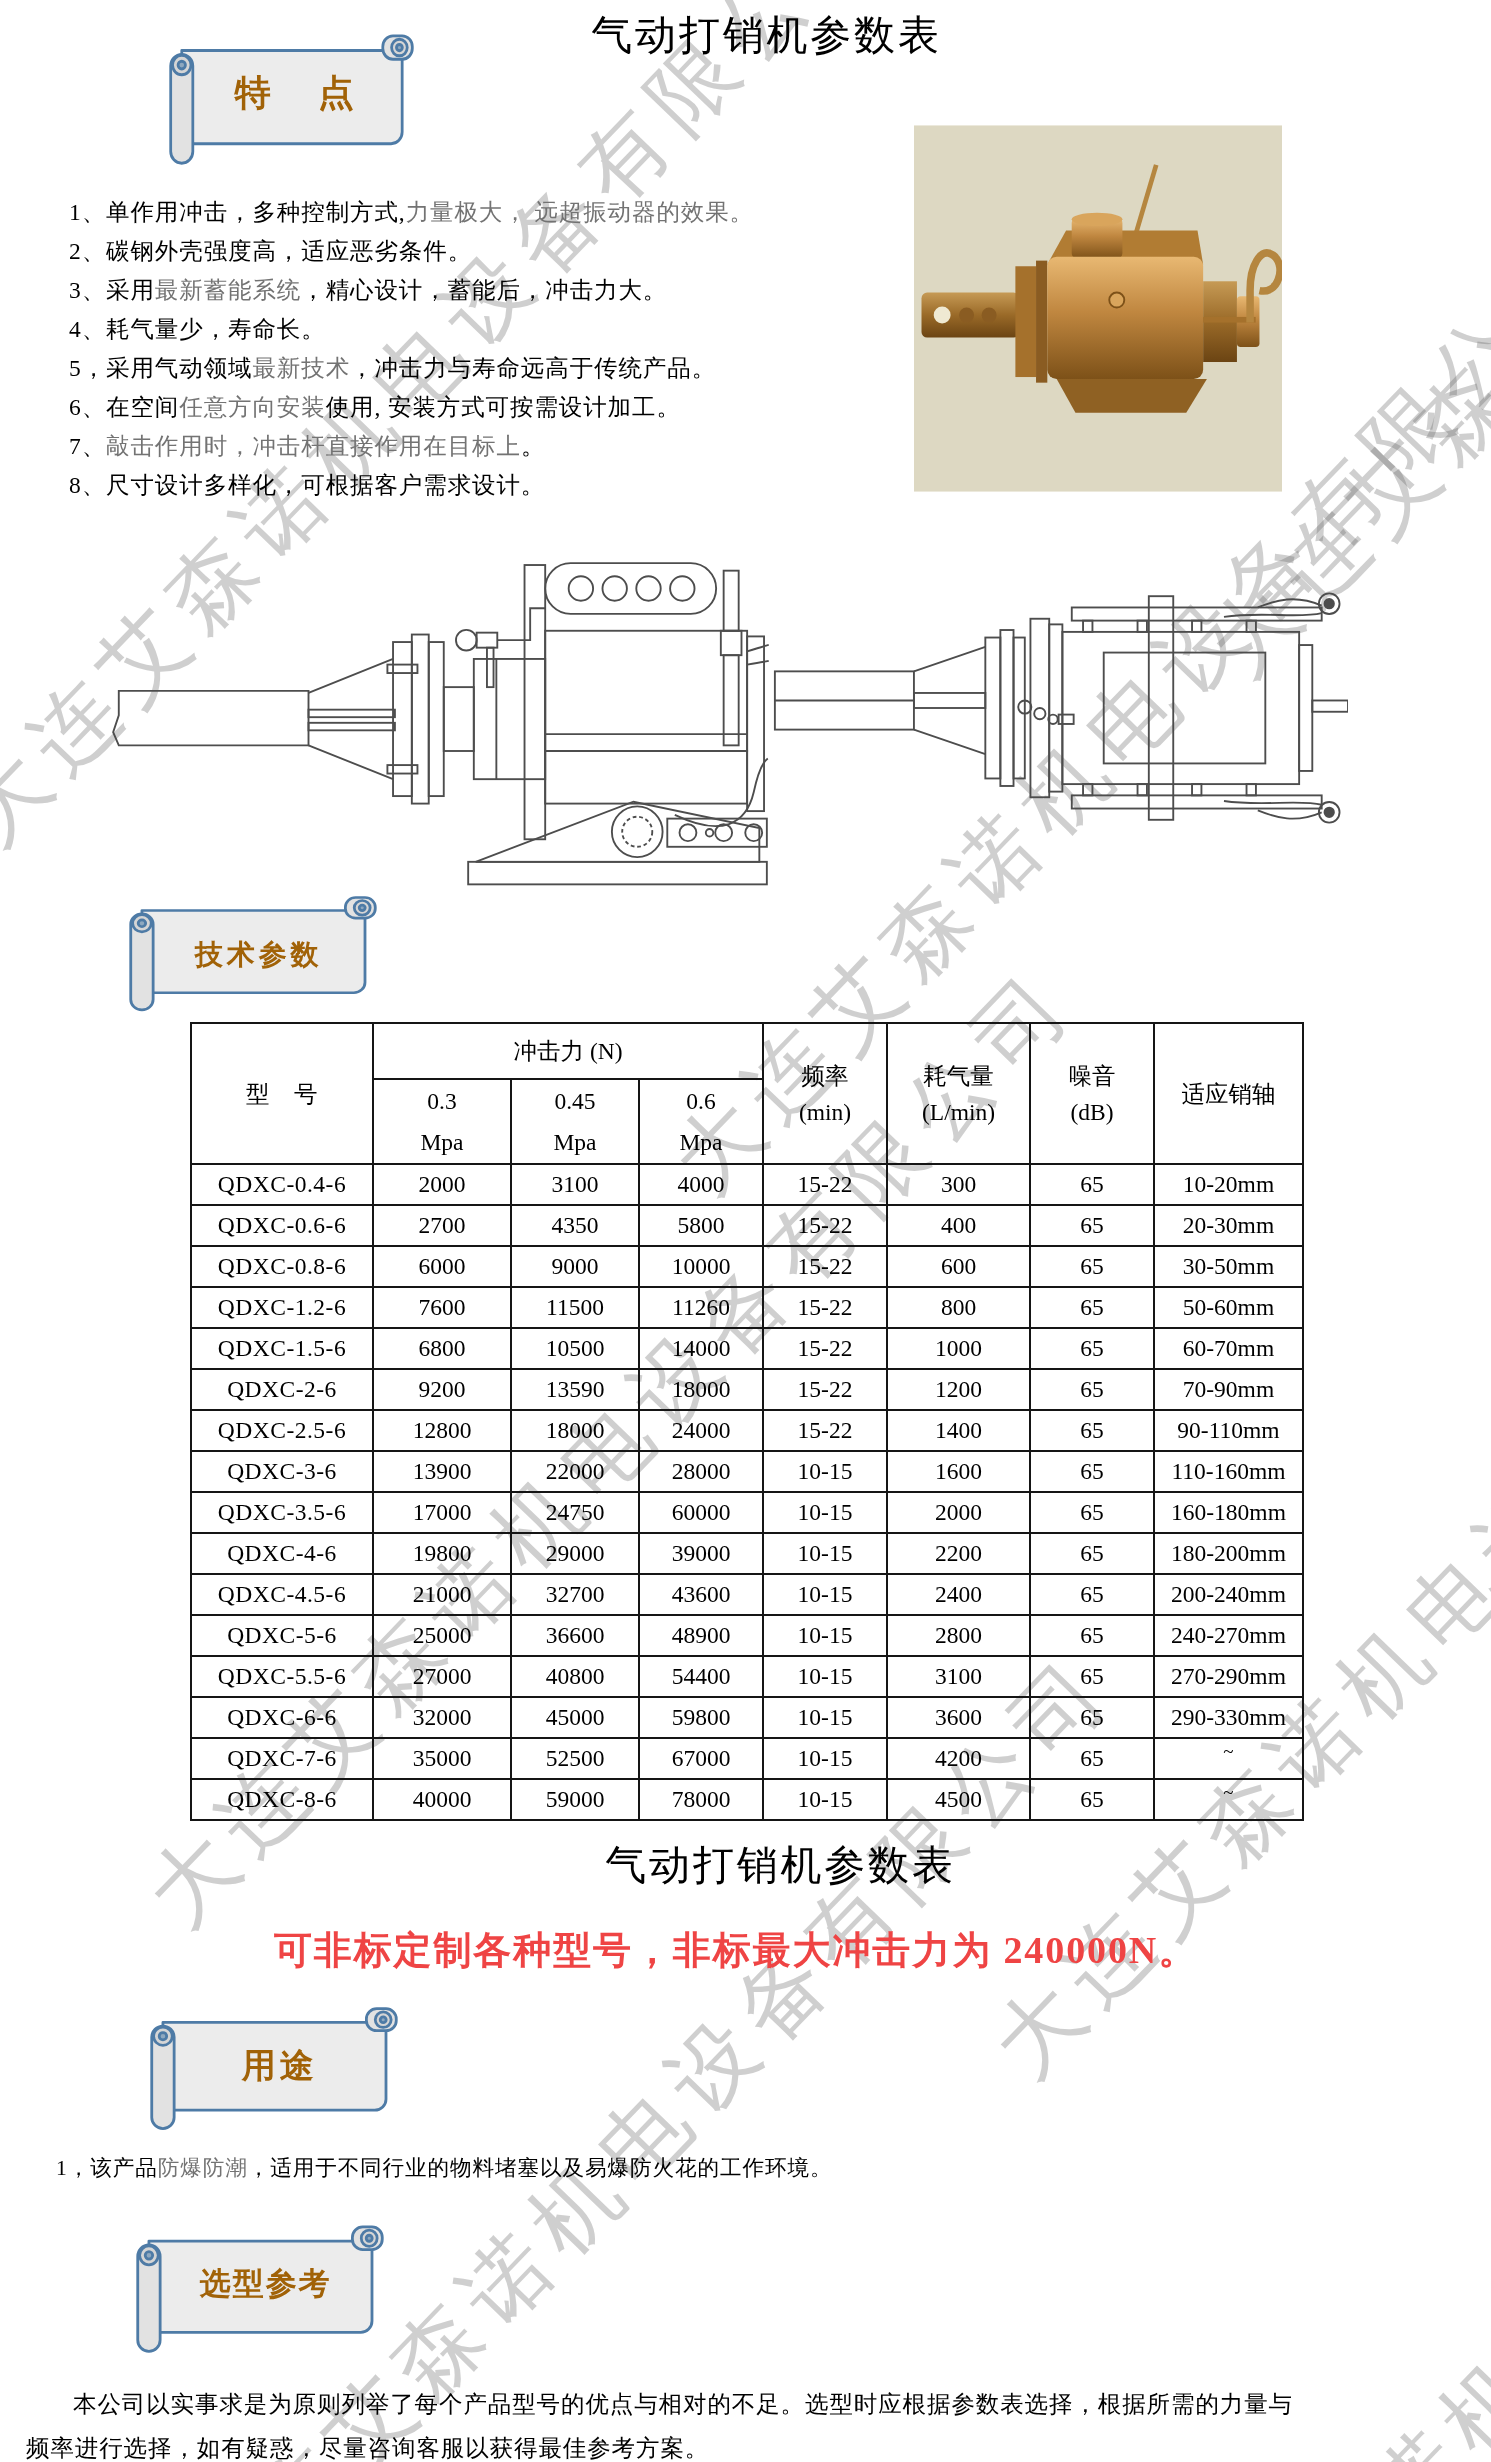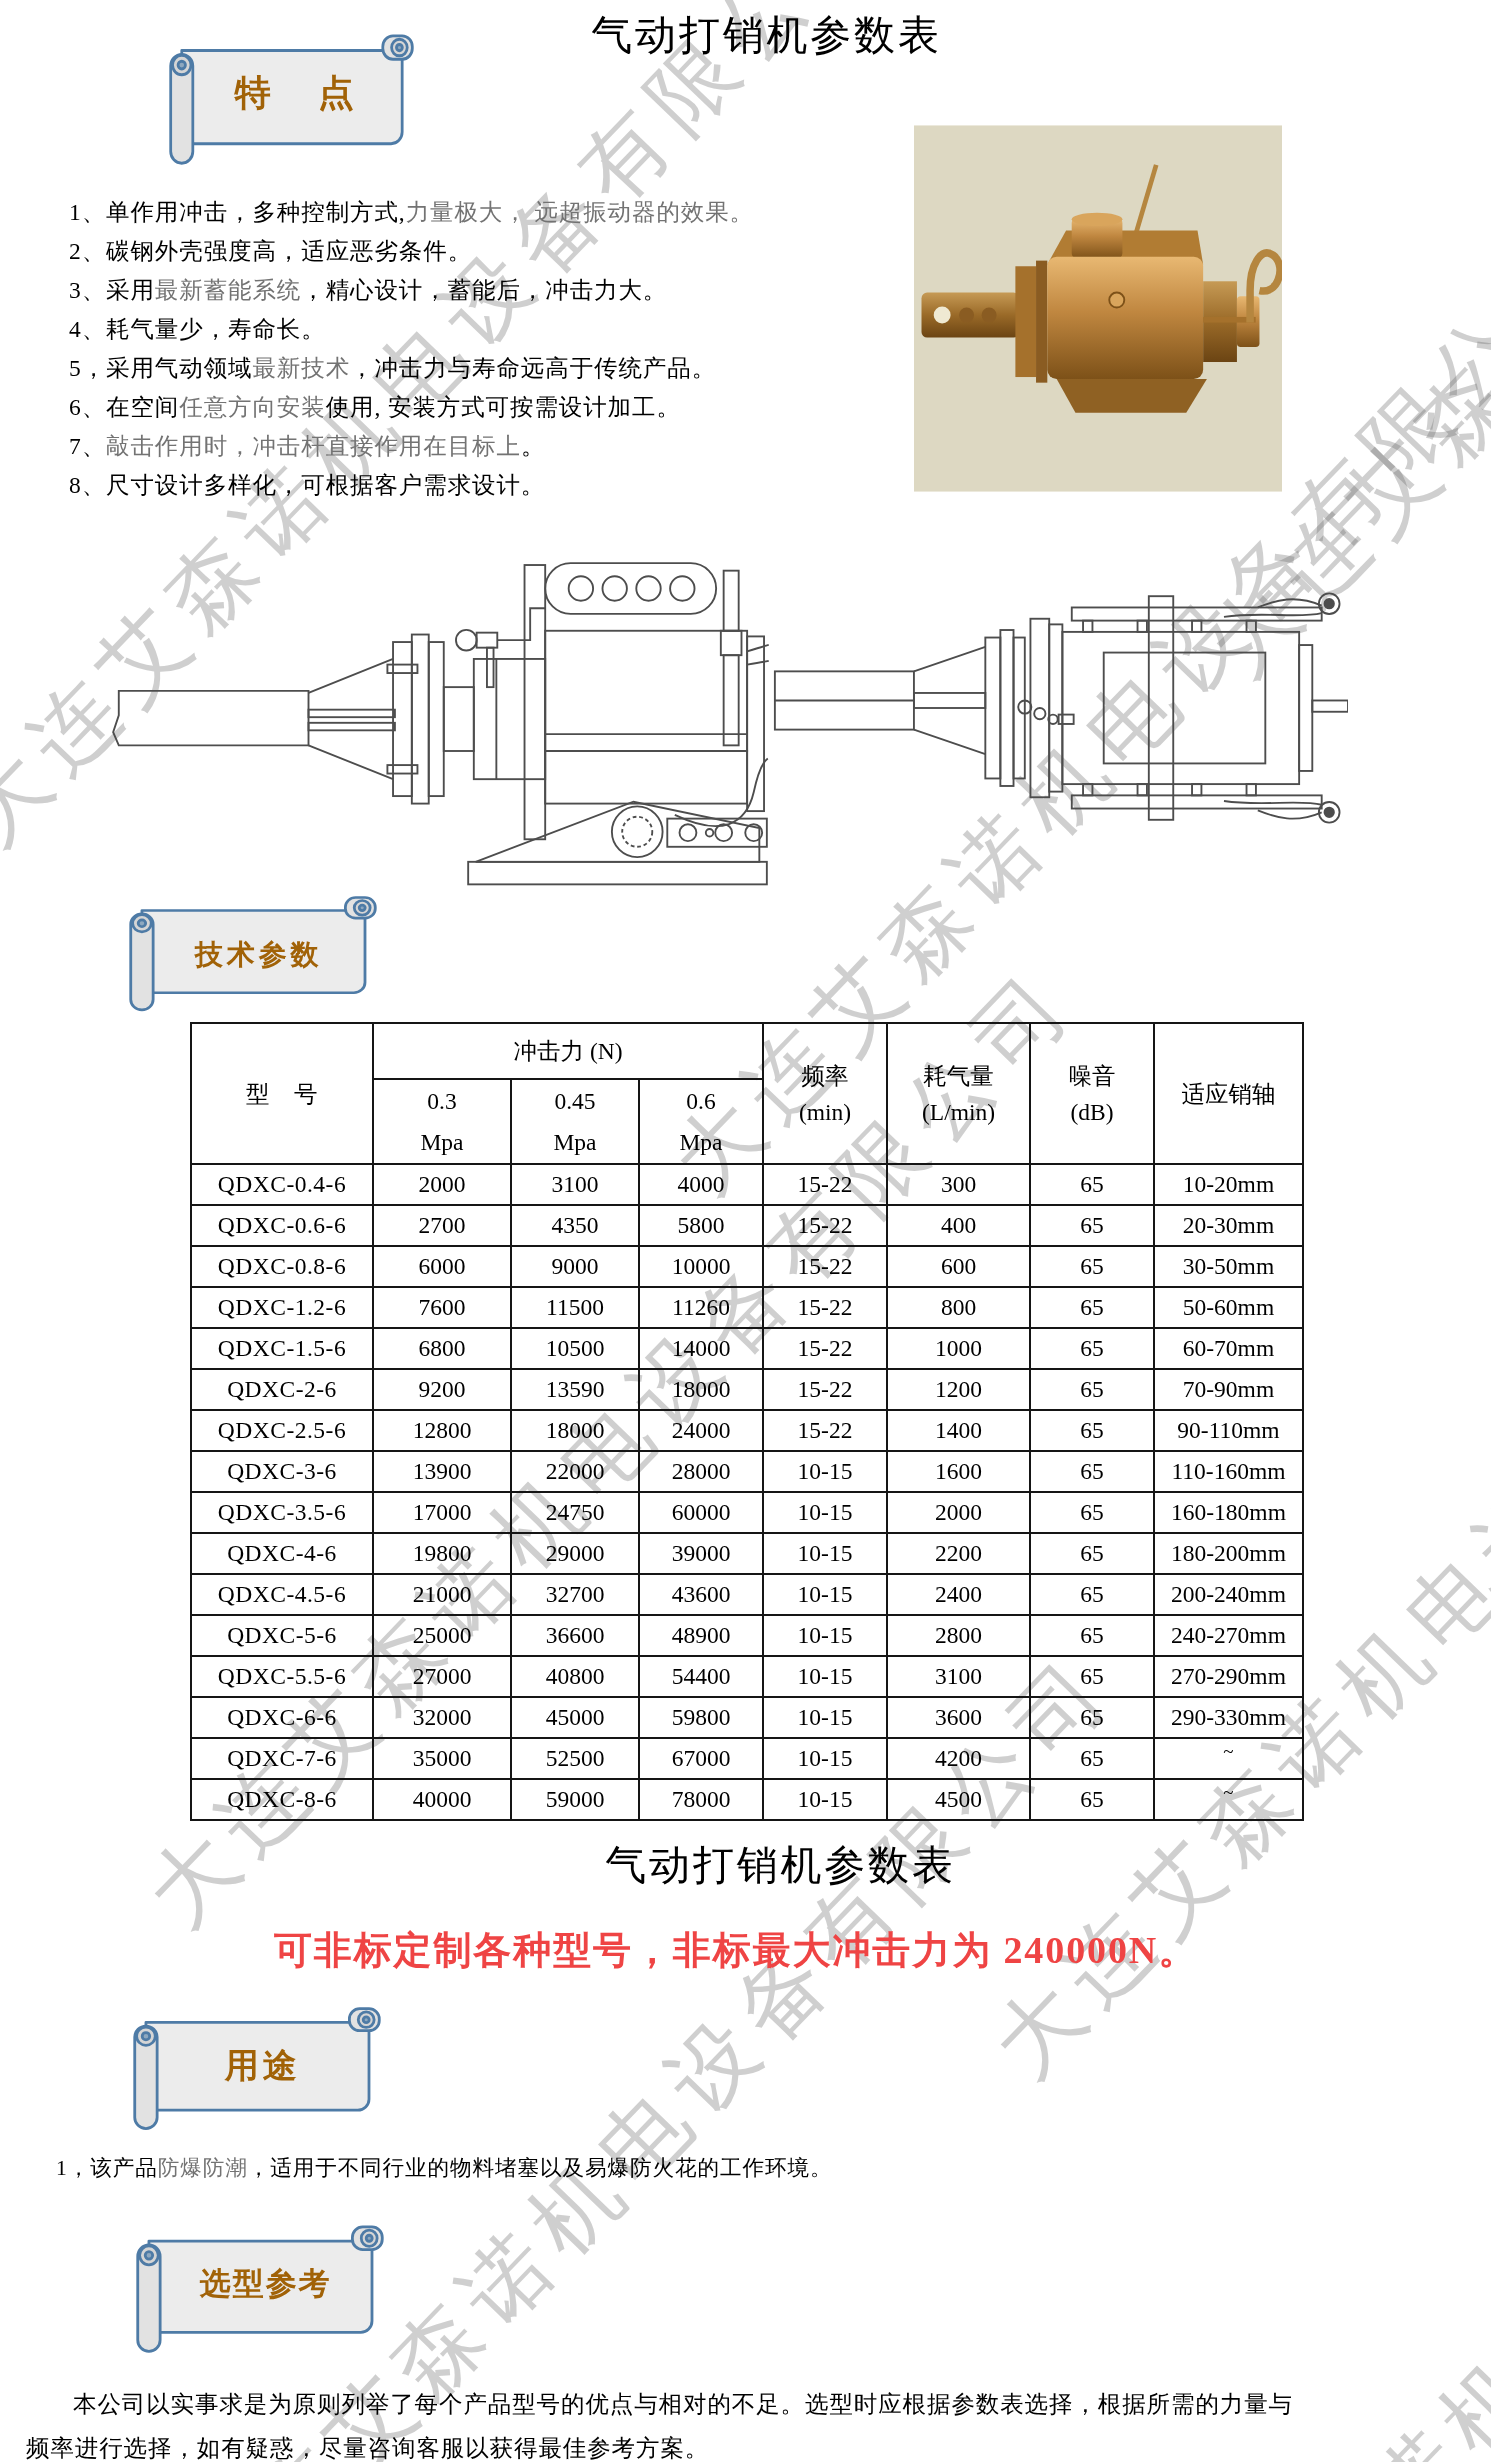--- a/index.html
+++ b/index.html
@@ -21,21 +21,21 @@
   
   .banner{position:absolute;}
   .banner svg{position:absolute;left:0;top:0;width:100%;height:100%;}
   .banner-label{position:absolute;left:20.7px;right:9.4px;top:13px;height:94px;
       display:flex;align-items:center;justify-content:center;font-weight:bold;color:#a16207;
       font-family:"Liberation Sans","DejaVu Sans",sans-serif;}
   #banner-features{left:167px;top:33px;width:249px;height:136px;}
   #banner-features .banner-label{font-size:36px;letter-spacing:5.6px;}
   #banner-specs{left:127px;top:895px;width:252px;height:120px;}
   #banner-specs .banner-label{font-size:28px;letter-spacing:3.8px;font-family:Liberation Mono, monospace;}
-  #banner-uses{left:131px;top:2006px;width:252px;height:128px;}
+  #banner-uses{left:148px;top:2006px;width:252px;height:128px;}
   #banner-uses .banner-label{font-size:34px;letter-spacing:3.8px;}
   #banner-selection{left:134px;top:2224px;width:252px;height:133px;}
   #banner-selection .banner-label{font-size:31px;letter-spacing:1.9px;}
   
   .features{position:absolute;left:69px;top:193px;width:1081px;list-style:none;margin:0;padding:0;}
   .features li{height:39px;line-height:39px;font-size:23.5px;letter-spacing:0.9px;white-space:nowrap;}
   
   .uses{position:absolute;left:56px;top:2147px;width:1222px;list-style:none;margin:0;padding:0;}
   .uses li{height:42px;line-height:42px;font-size:21.6px;letter-spacing:0.9px;white-space:nowrap;}
   

